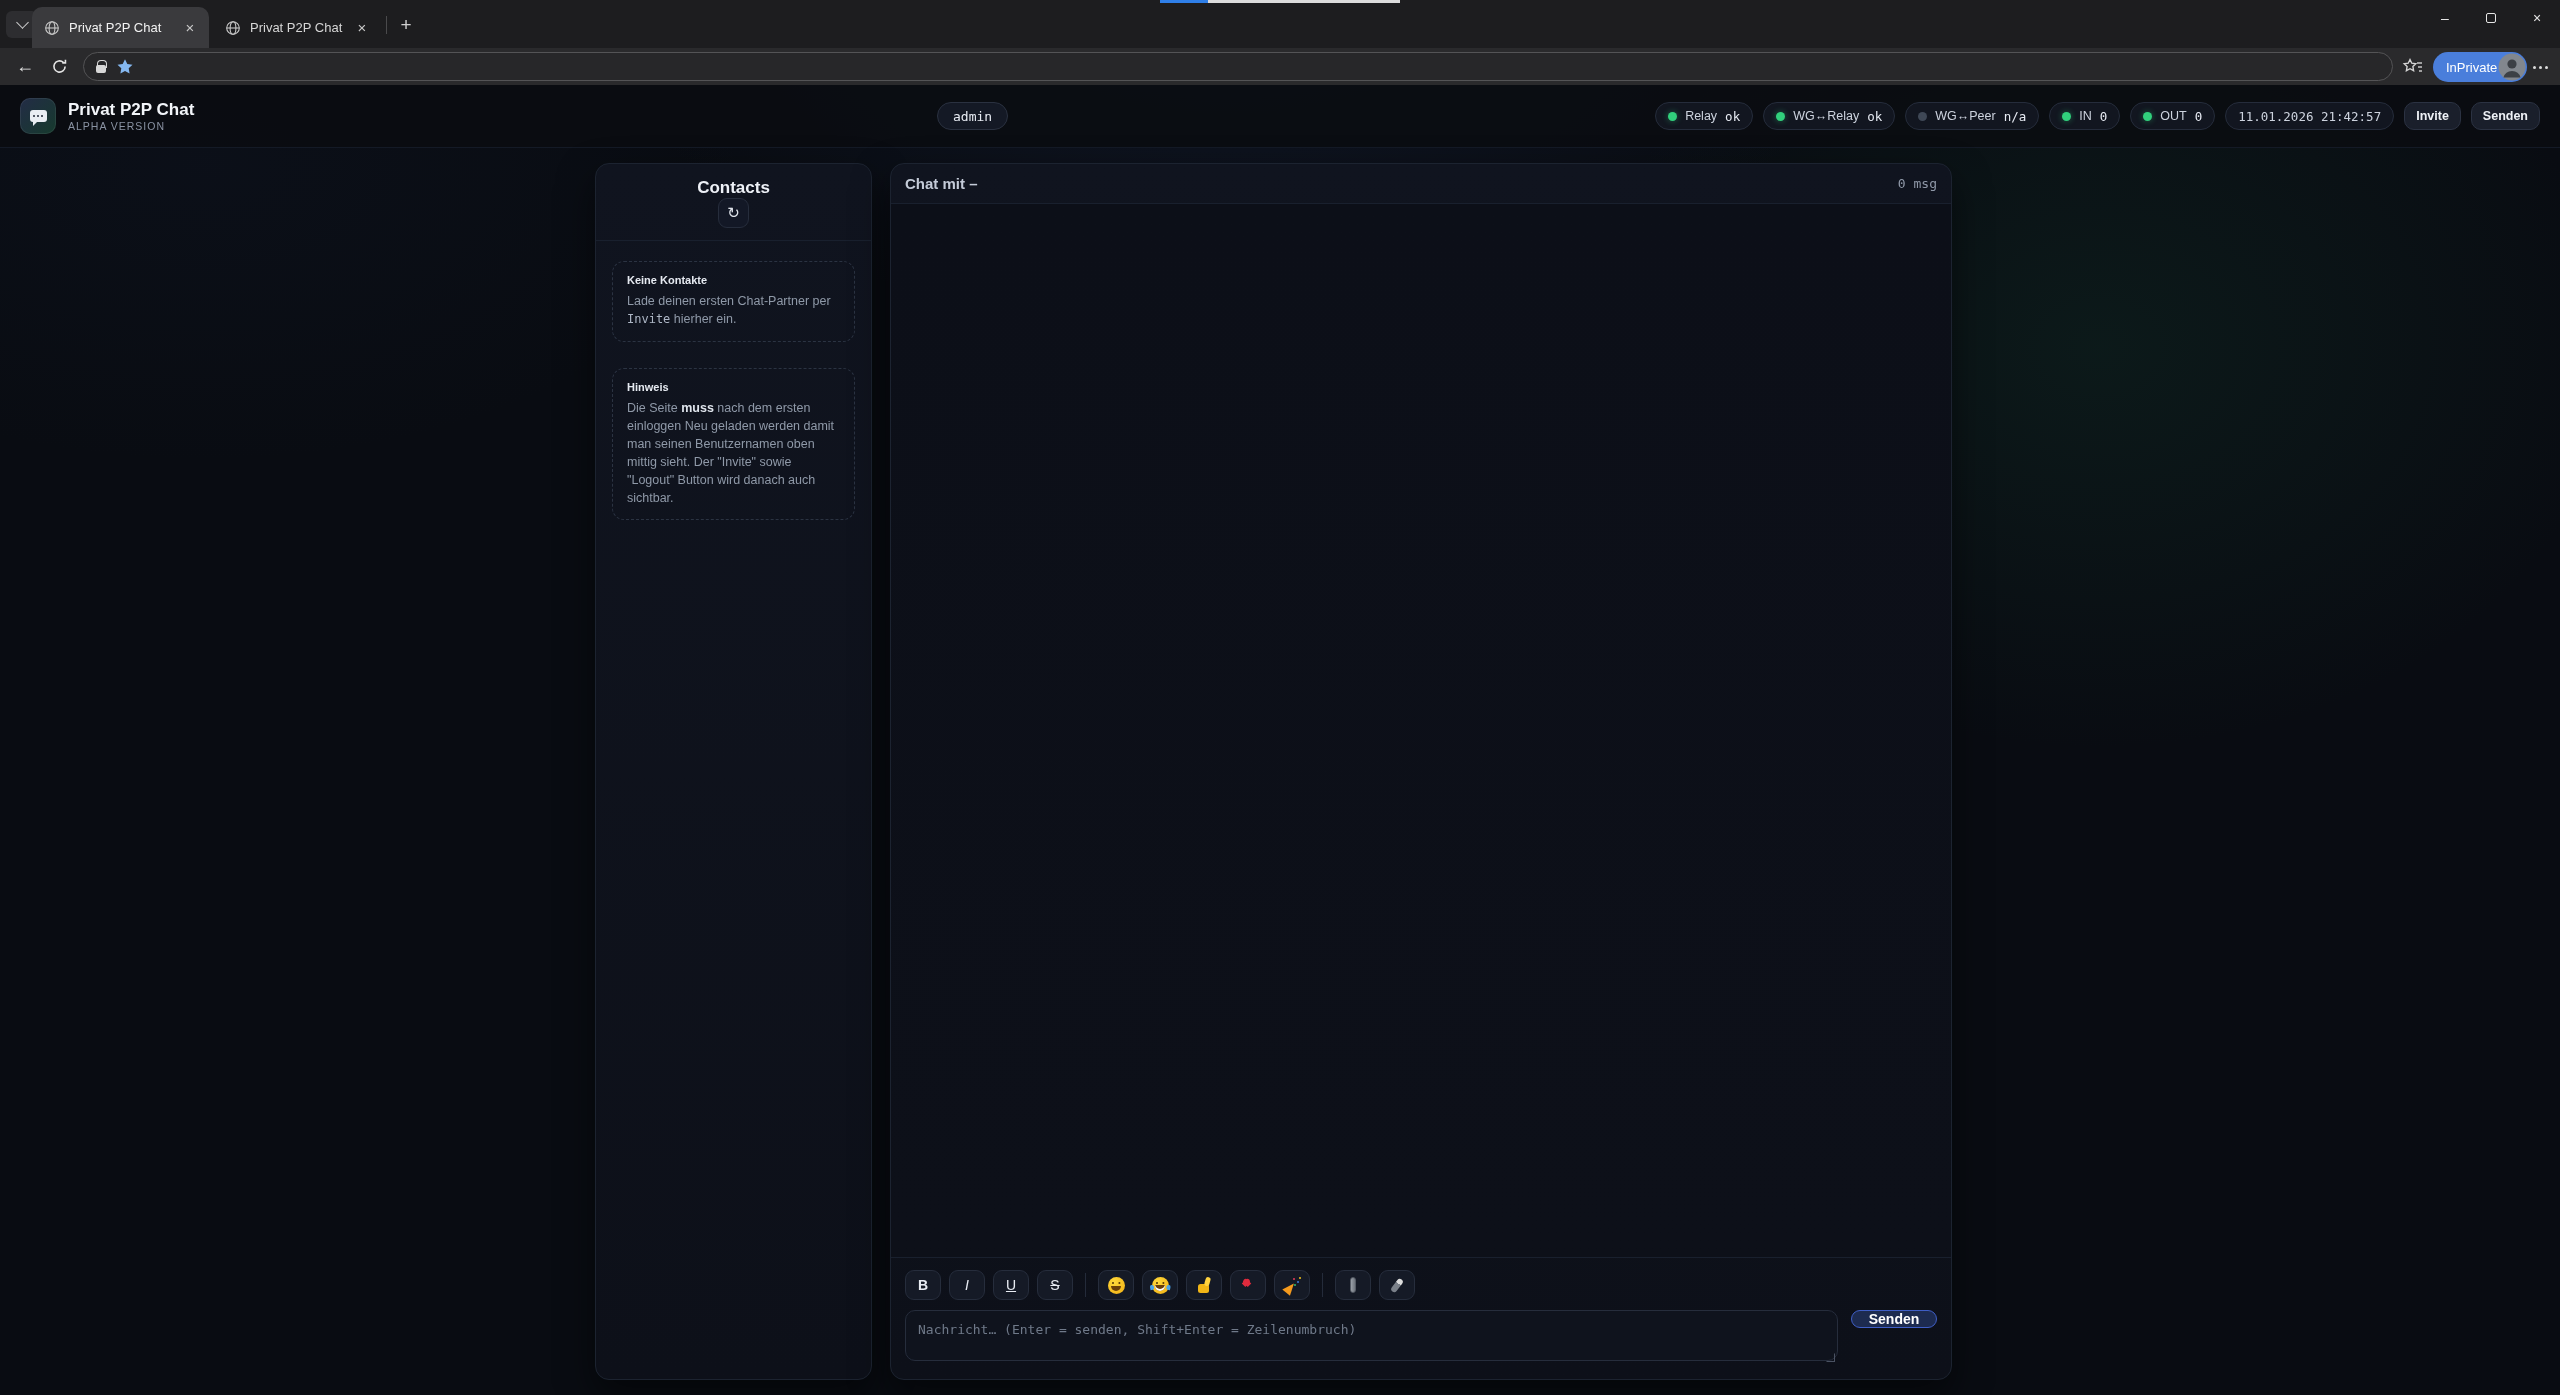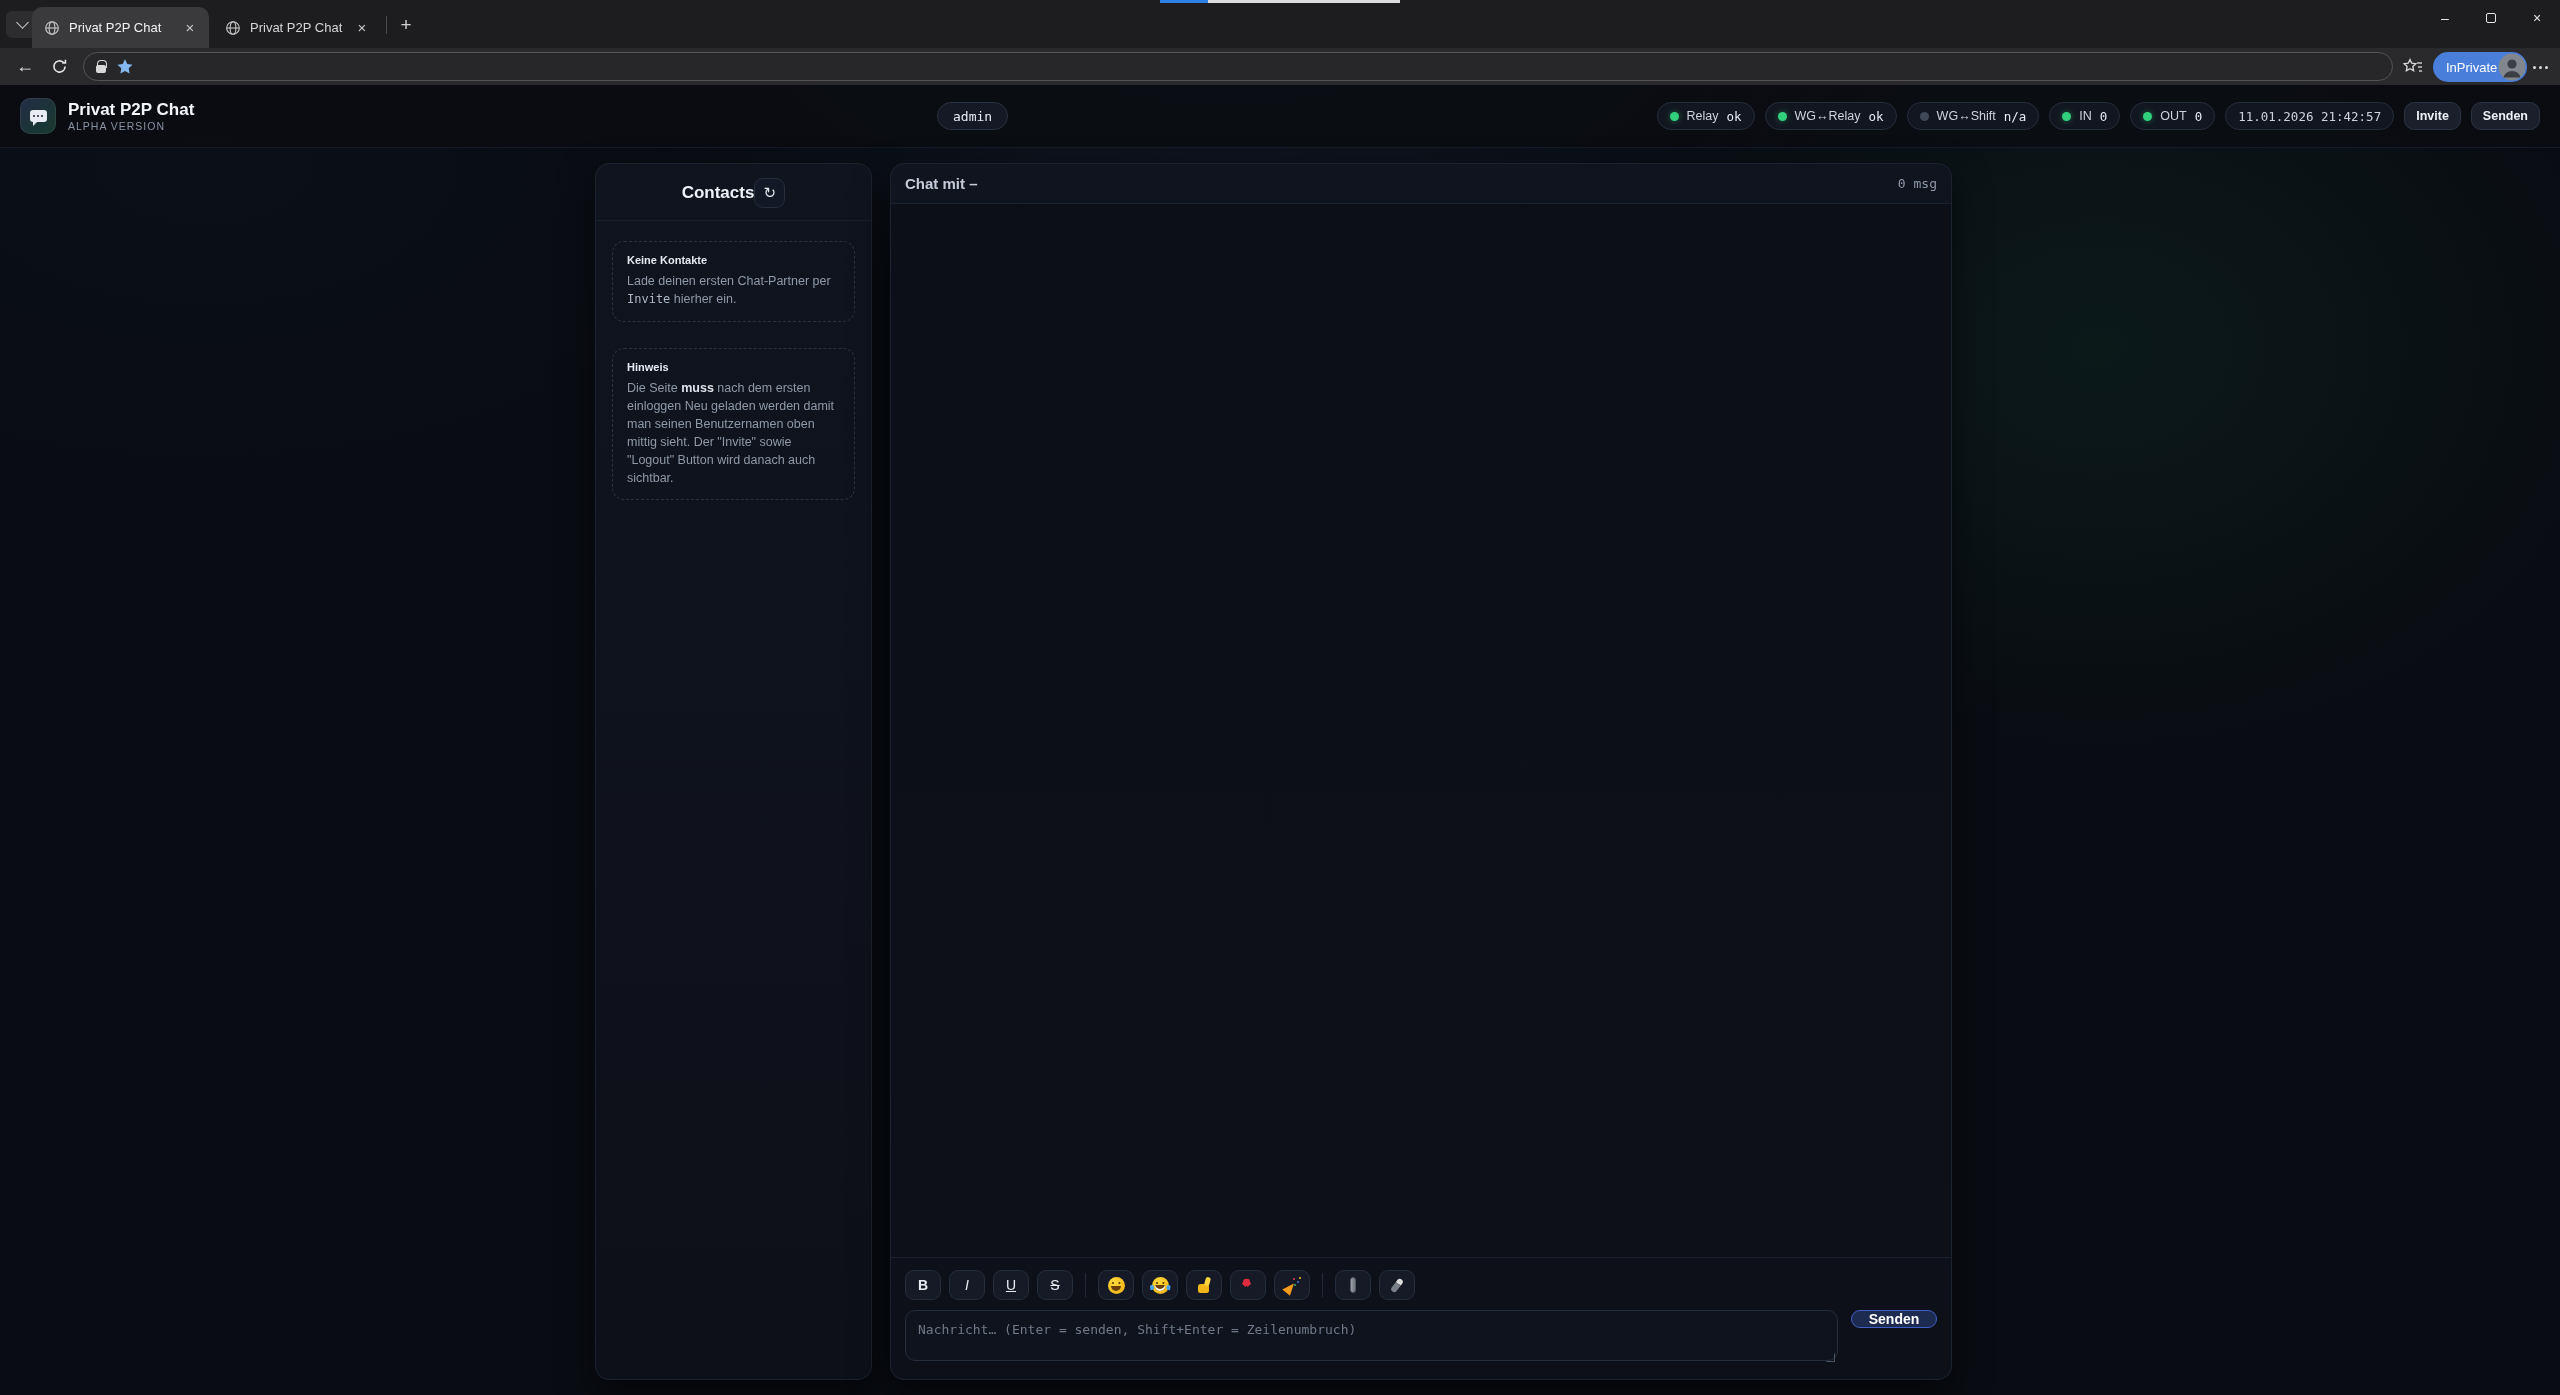--- a/index.html
+++ b/index.html
@@ -66,21 +66,21 @@
   .pill .val { color:#e7ebf3; font-size:12.5px; }
   .dot { width:9px; height:9px; border-radius:50%; }
   .dot.green { background:#31d07c; box-shadow:0 0 6px rgba(49,208,124,.45); }
   .dot.gray { background:#3f4856; }
   .hdr-btn { height:28px; padding:0 11px; display:flex; align-items:center; background:#1a1f2b; border:1px solid #2b3242; border-radius:10px; font-size:12.5px; font-weight:bold; color:#eef1f6; }
 
   .main { position:absolute; top:78px; left:595px; width:1357px; height:1217px; display:grid; grid-template-columns:277px 1062px; gap:18px; }
   .panel { background:linear-gradient(180deg,#10141f,#0d1019); border:1px solid #1c2330; border-radius:14px; box-shadow:0 16px 36px rgba(0,0,0,.5); display:flex; flex-direction:column; overflow:hidden; }
 
   
-  .contacts-hd { display:flex; align-items:center; justify-content:center; padding:14px 16px 12px; }
+  .contacts-hd { display:flex; align-items:center; justify-content:flex-end; padding:14px 16px 12px;flex-direction:column; }
   .contacts-title { font-size:17px; font-weight:bold; color:#eef1f7; }
   .refresh-btn { width:31px; height:30px; border:1px solid #262d3c; background:#131826; border-radius:9px; color:#dfe3ea; font-size:15px; display:flex; align-items:center; justify-content:center; }
   .hr { border-top:1px solid #19202e; }
   .contacts-body { padding:20px 16px; display:flex; flex-direction:column; gap:26px; }
   .card { border:1px dashed #2b3342; border-radius:12px; padding:12px 14px; }
   .card h4 { font-size:11px; color:#e6eaf1; margin-bottom:6px; }
   .card p { font-size:12.5px; line-height:1.45; color:#8f99a8; }
   .card p .mono { font-size:12px; color:#aeb7c6; }
   .card p b { color:#dfe4ec; }
 
@@ -224,21 +224,21 @@
         <span>Relay</span>
         <span class="val mono">ok</span>
       </div>
       <div class="pill">
         <span class="dot green"></span>
         <span>WG↔Relay</span>
         <span class="val mono">ok</span>
       </div>
       <div class="pill">
         <span class="dot gray"></span>
-        <span>WG↔Shift</span>
+        <span>WG↔Peer</span>
         <span class="val mono">n/a</span>
       </div>
       <div class="pill">
         <span class="dot green"></span>
         <span>IN</span>
         <span class="val mono">0</span>
       </div>
       <div class="pill">
         <span class="dot green"></span>
         <span>OUT</span>

